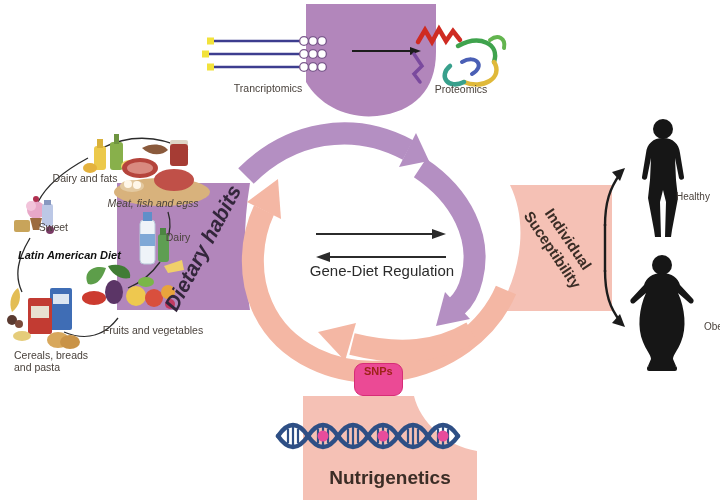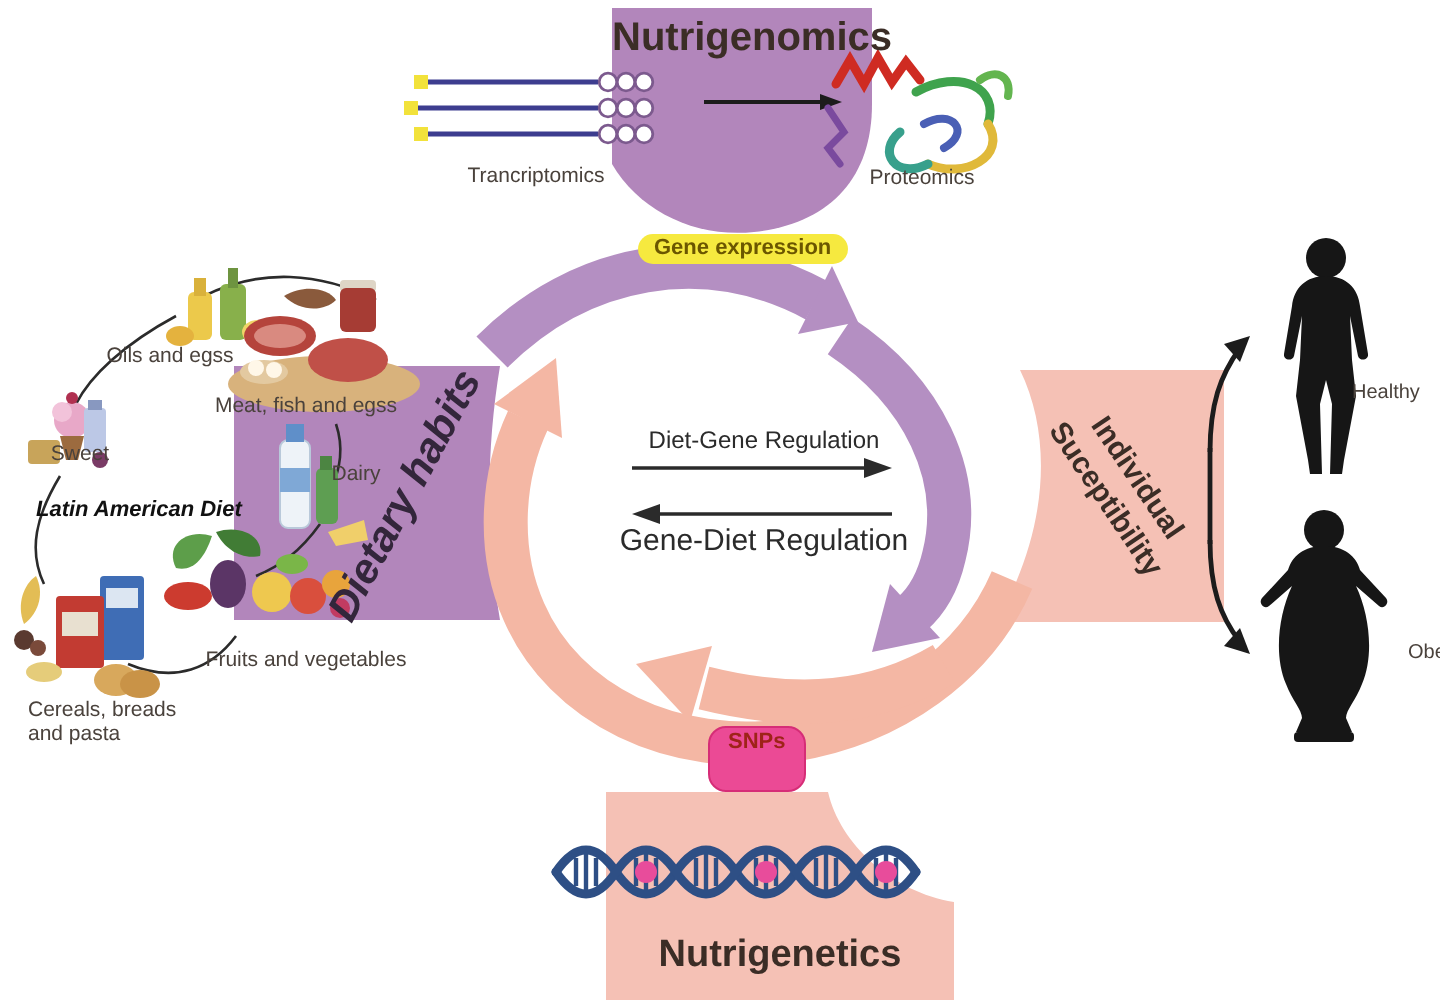--- a/index.html
+++ b/index.html
@@ -200,39 +200,36 @@
       <circle cx="27" cy="11" r="10"></circle>
       <path d="M27,20 C17,20 11,26 10,35 L6,59 C5.5,62 10,63 11,60 L15,40 L14,62 L12,80 L18,112 L19,119 L25,119 L24,84 L27,72 L30,84 L29,119 L35,119 L36,112 L42,80 L40,62 L39,40 L43,60 C44,63 48.5,62 48,59 L44,35 C43,26 37,20 27,20 Z"></path>
     </g>
     <g fill="var(--silhouette)" transform="translate(628,254)">
       <circle cx="34" cy="11" r="10"></circle>
       <path d="M34,19 C24,19 18,24 16,31 L3,45 C1,47.5 4,51 6.5,49 L18,39 C11,54 9,74 15,88 C18,96 23,101 23,105 L20,112 L48,112 L45,105 C45,101 50,96 53,88 C59,74 57,54 50,39 L61.5,49 C64,51 67,47.5 65,45 L52,31 C50,24 44,19 34,19 Z"></path>
       <rect x="19" y="112" width="30" height="5" rx="2"></rect>
     </g>
   </svg>
 
-  <div class="title" style="left:306px;top:8px;width:130px;font-size:20px;">Nutrigenomics</div>
 
   <div class="lbl" style="left:222px;top:82px;width:92px;">Trancriptomics</div>
 
   <div class="lbl" style="left:416px;top:83px;width:90px;">Proteomics</div>
 
-  <div class="badge badge-yellow" style="left:319px;top:117px;">Gene expression</div>
-
-  <div class="lbl" style="left:307px;top:214px;width:150px;font-size:12px;color:#2b2b2b;">Diet-Gene Regulation</div>
+
 
   <div class="lbl" style="left:307px;top:262px;width:150px;font-size:15px;color:#2b2b2b;">Gene-Diet Regulation</div>
 
   <div class="badge badge-snps" style="left:354px;top:363px;">SNPs</div>
 
   <div class="title rot" style="left:128px;top:236px;width:150px;font-size:21px;font-style:italic;color:var(--dietary-title-text);transform:rotate(-62deg);">Dietary habits</div>
 
-  <div class="lbl" style="left:40px;top:172px;width:90px;">Oils and egss</div>
-  <div class="lbl" style="left:98px;top:197px;width:110px;">Meat, fish and egss</div>
-  <div class="lbl" style="left:12px;top:221px;width:56px;">Sweet</div>
+  <div class="lbl" style="left:40px;top:172px;width:90px;">Dairy and fats</div>
+  <div class="lbl" style="left:98px;top:197px;width:110px;font-style:italic;">Meat, fish and egss</div>
+  <div class="lbl" style="left:12px;top:221px;width:56px;text-align:right;">Sweet</div>
   <div class="lbl" style="left:155px;top:231px;width:46px;">Dairy</div>
   <div class="lbl" style="left:18px;top:249px;width:95px;font-size:11px;font-weight:700;font-style:italic;color:#111;text-align:left;">Latin American Diet</div>
   <div class="lbl" style="left:98px;top:309px;width:110px;margin-top:15px;">Fruits and vegetables</div>
   <div class="lbl wrap" style="left:14px;top:349px;width:82px;text-align:left;">Cereals, breads and pasta</div>
 
   <div class="title rot" style="left:500px;top:226px;width:120px;font-size:15px;transform:rotate(56deg);line-height:1.25;">
     <div>Individual</div>
     <div>Suceptibility</div>
   </div>
 

